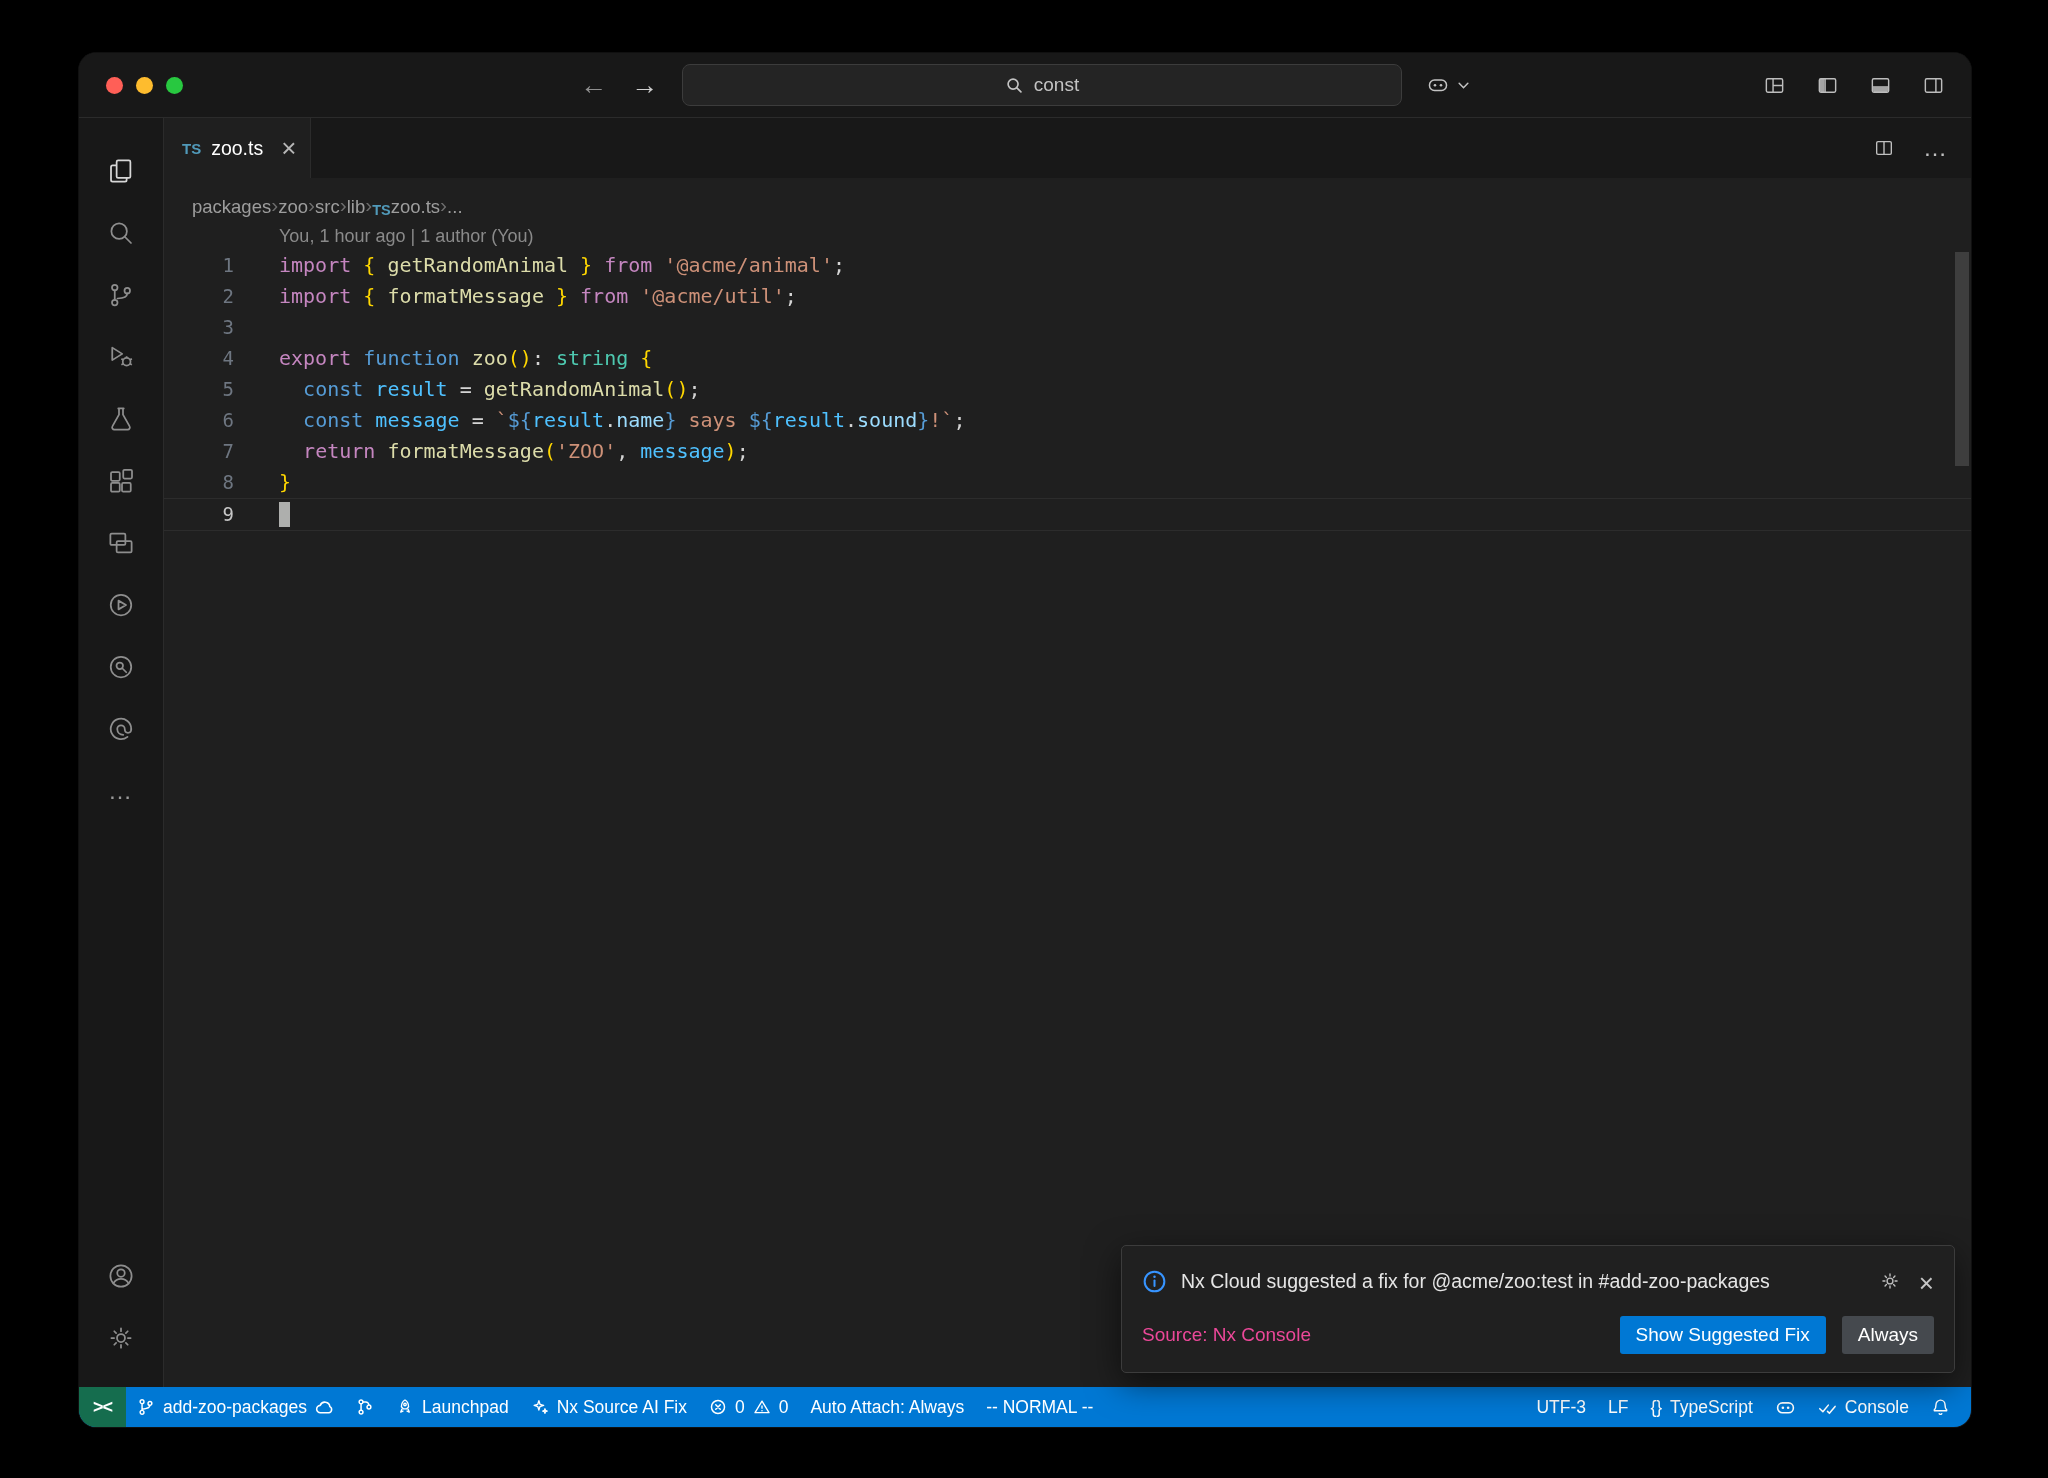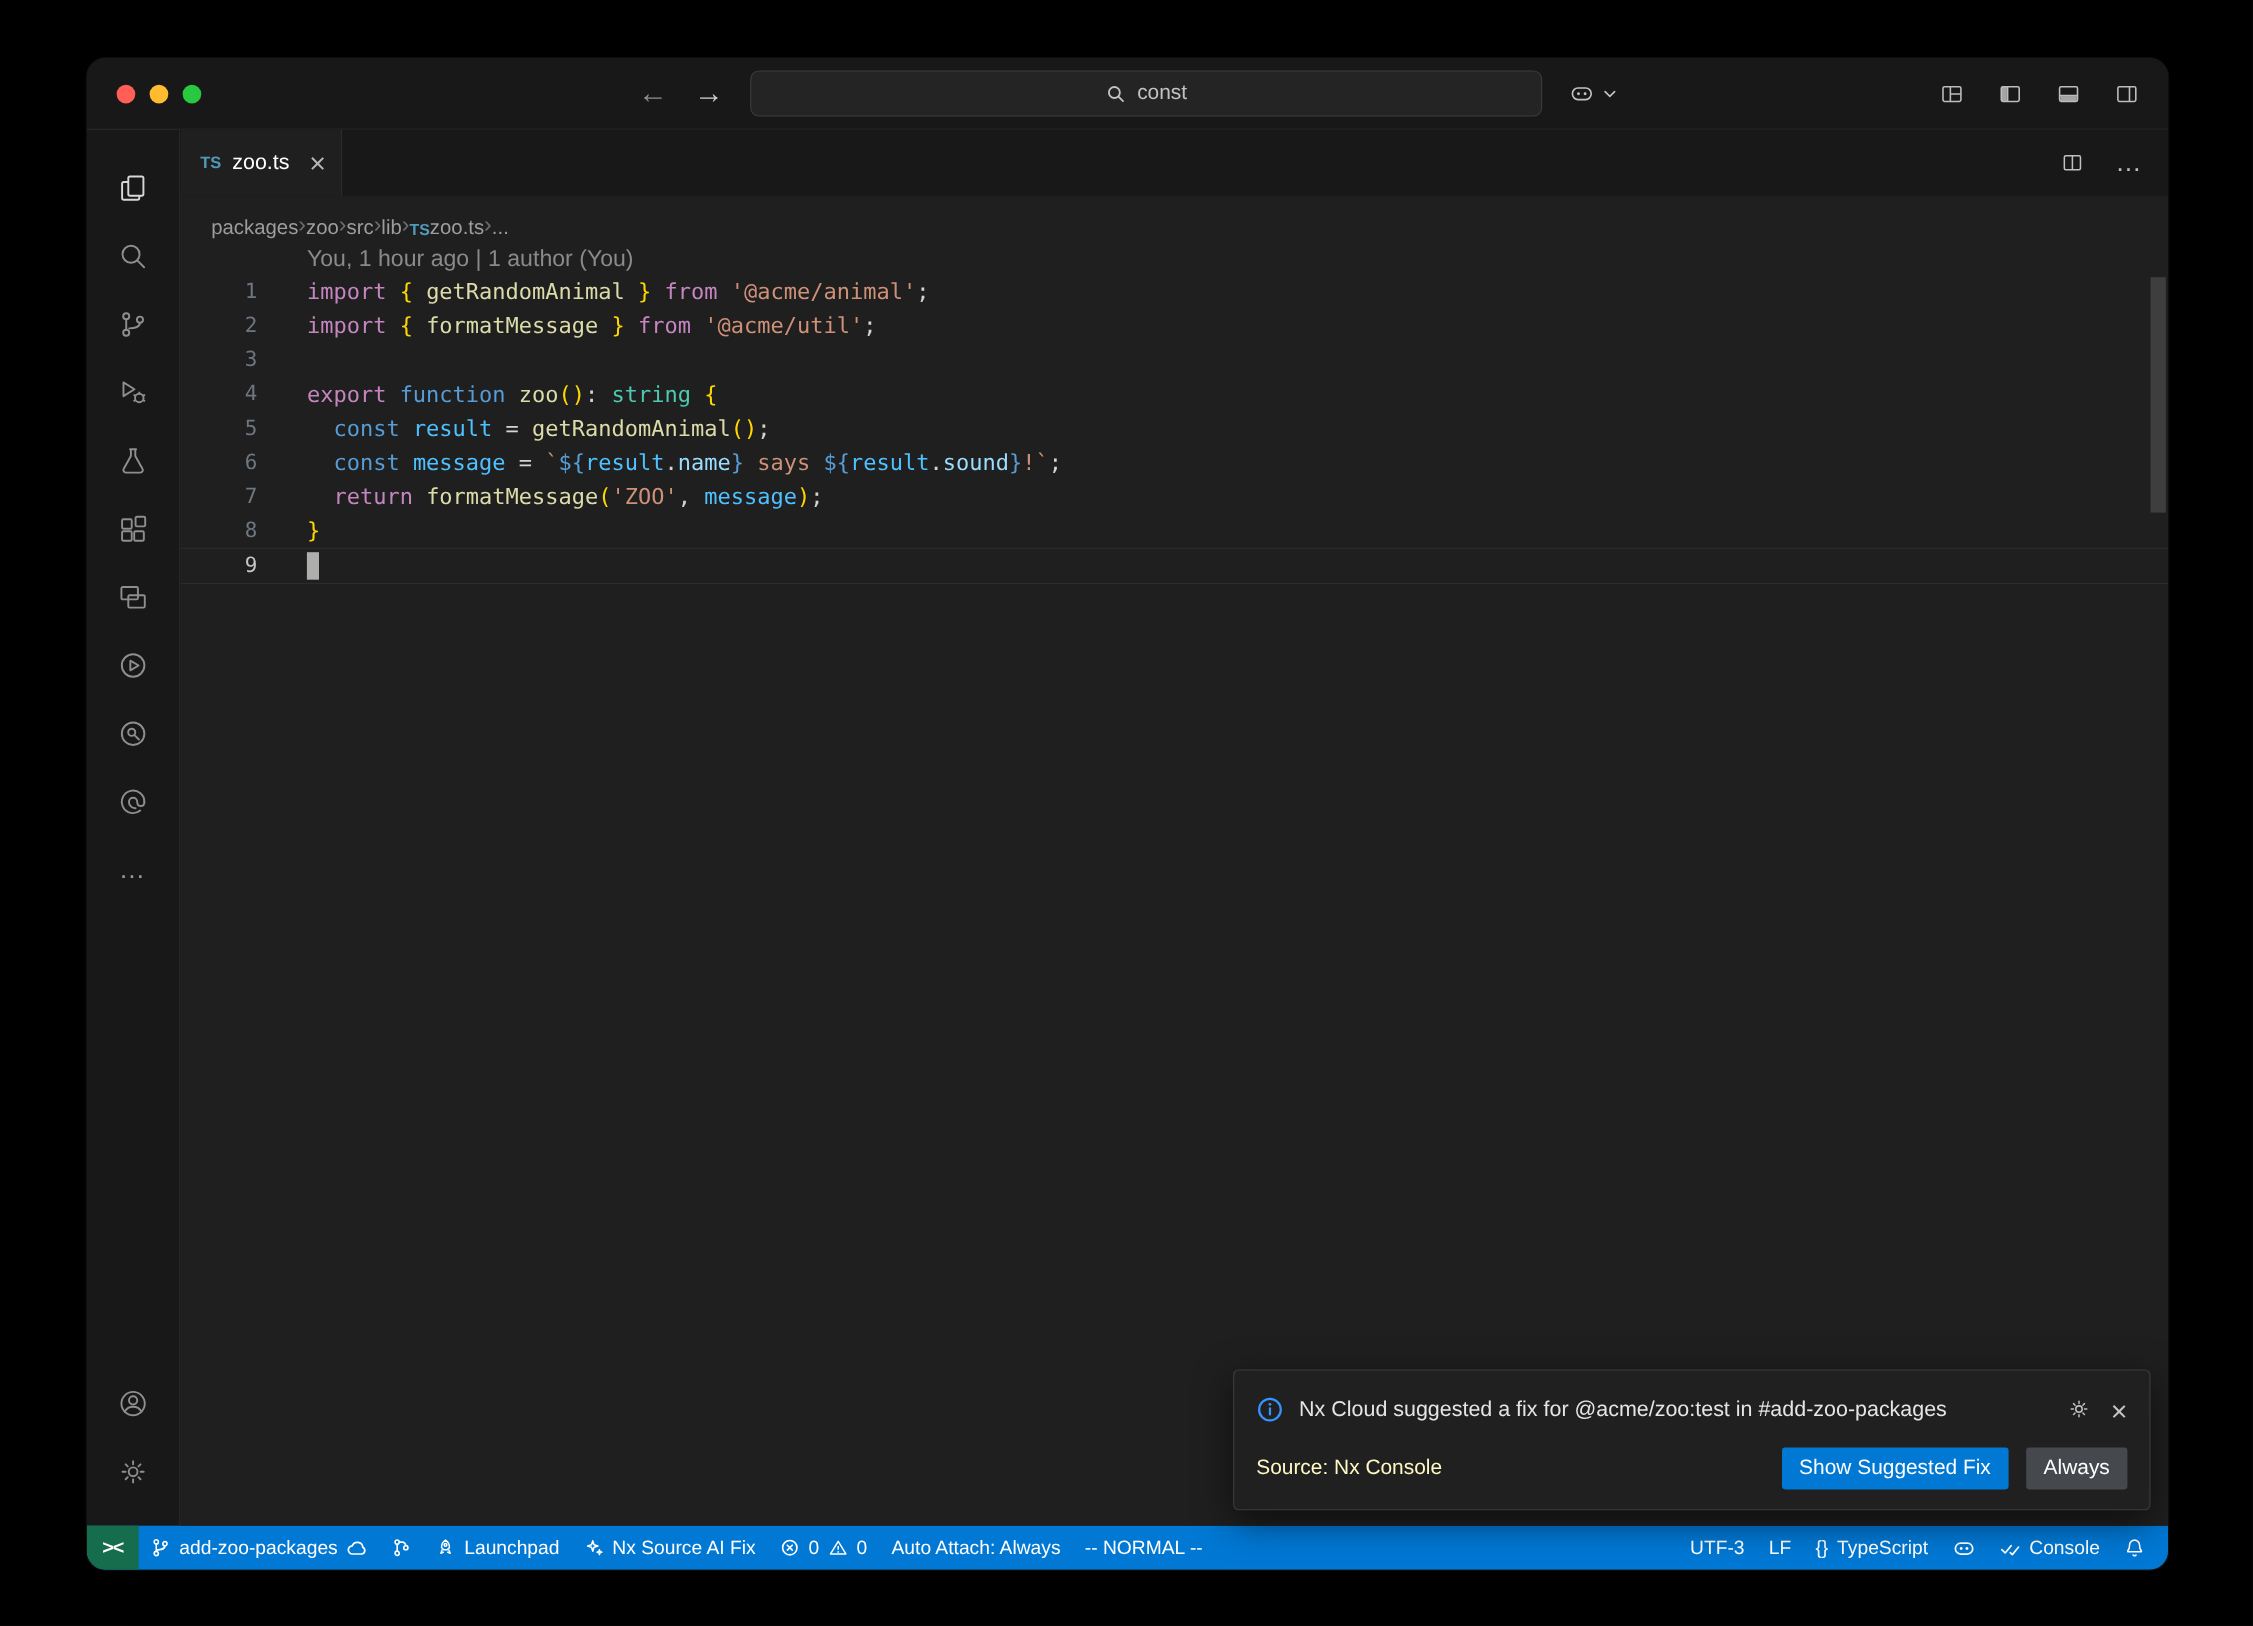--- a/index.html
+++ b/index.html
@@ -41,39 +41,39 @@
   .tab-actions{margin-left:auto;display:flex;align-items:center;gap:28px;padding-right:24px;color:#c0c0c0}
   .dots{font-size:24px;color:#c0c0c0;line-height:1}
   
   .breadcrumbs{height:40px;min-height:40px;display:flex;align-items:flex-end;padding-left:28px;
                font-size:18.5px;color:#9d9d9d}
   .crumb-sep{color:#6d6d6d;font-size:21px;line-height:1;padding-bottom:3px}
   .crumb-ts{color:#519aba;font-size:14.5px;font-weight:700}
   
   .code-area{flex:1;position:relative;font-family:"DejaVu Sans Mono",monospace;font-size:20px;
              padding-top:4px;overflow:hidden}
-  .codelens{height:28px;line-height:28px;padding-left:115px;color:#8a8a8a;font-size:21px;
+  .codelens{height:28px;line-height:28px;padding-left:115px;color:#8a8a8a;font-size:18px;
             font-family:"Liberation Sans",sans-serif}
   .code-row{display:flex;height:31px;line-height:31px}
   .code-row.current{border-top:1px solid #2c2c2c;border-bottom:1px solid #2c2c2c}
   .code-row.current .gutter{color:#c6c6c6}
   .gutter{flex:0 0 70px;text-align:right;color:#6e7681;font-size:19px}
   .code-text{padding-left:45px;white-space:pre;color:#d4d4d4}
   .cursor{display:inline-block;width:11px;height:25px;background:#aeafad;vertical-align:-6px}
   .scroll-thumb{position:absolute;top:34px;right:2px;width:14px;height:214px;background:rgba(121,121,121,.35)}
   
   .notification{position:absolute;right:16px;bottom:14px;width:792px;background:#202020;
                 border:1px solid #3c3c3c;border-radius:5px;box-shadow:0 10px 34px rgba(0,0,0,.55);
                 padding:20px 20px 18px;z-index:6}
   .notif-top{display:flex;align-items:flex-start;gap:14px}
   .info-ic{color:#3794ff;padding-top:3px}
   .notif-msg{flex:1;color:#e5e5e5;font-size:19.5px;line-height:30px;padding-right:6px}
   .notif-actions-top{display:flex;gap:18px;color:#c0c0c0;padding-top:4px}
   .notif-bottom{display:flex;align-items:center;margin-top:20px;gap:16px}
-  .notif-source{color:#fef9c3;font-size:19px;margin-right:auto}
+  .notif-source{color:#ec4899;font-size:19px;margin-right:auto}
   .btn{height:38px;display:flex;align-items:center;padding:0 16px;font-size:19px;border-radius:3px;color:#fff}
   .btn.primary{background:#0078d4}
   .btn.secondary{background:#45494e}
   .x-glyph{font-size:26px;line-height:1;color:#c5c5c5}
   
   .statusbar{height:40px;min-height:40px;background:#0078d4;display:flex;align-items:center;
              color:#fff;font-size:17.5px}
   .sb-item{display:flex;align-items:center;gap:8px;padding:0 11px;height:100%;white-space:nowrap}
   .sb-remote{background:#156d4e;padding:0 14px;font-weight:700;letter-spacing:-1px;font-size:18px}
   .sb-right{margin-left:auto;display:flex;height:100%;padding-right:10px}

